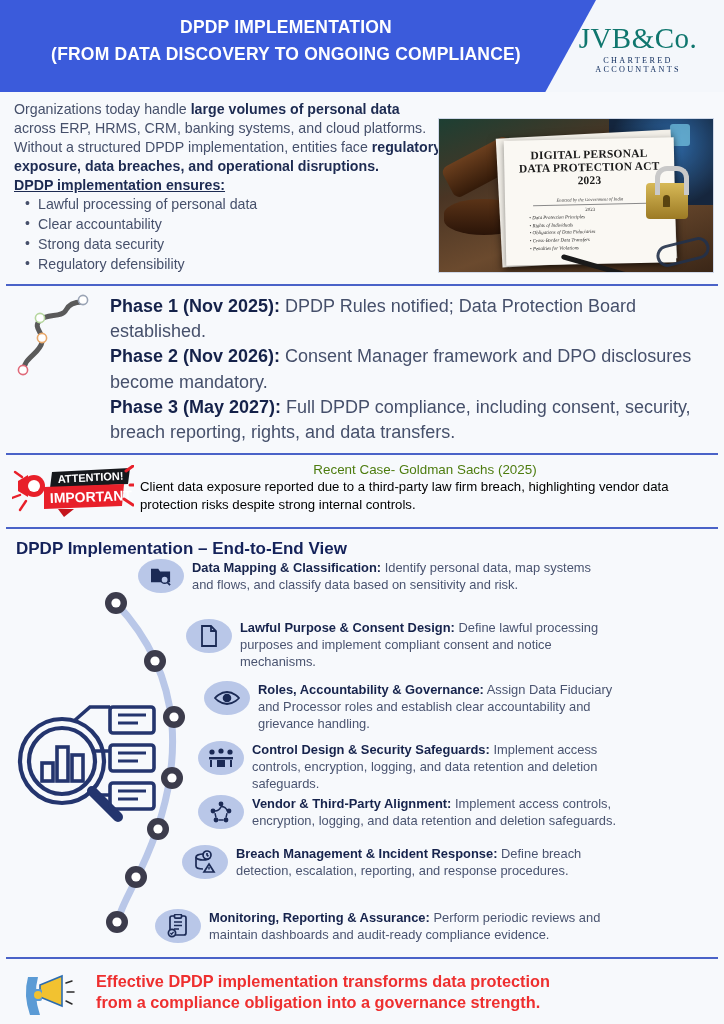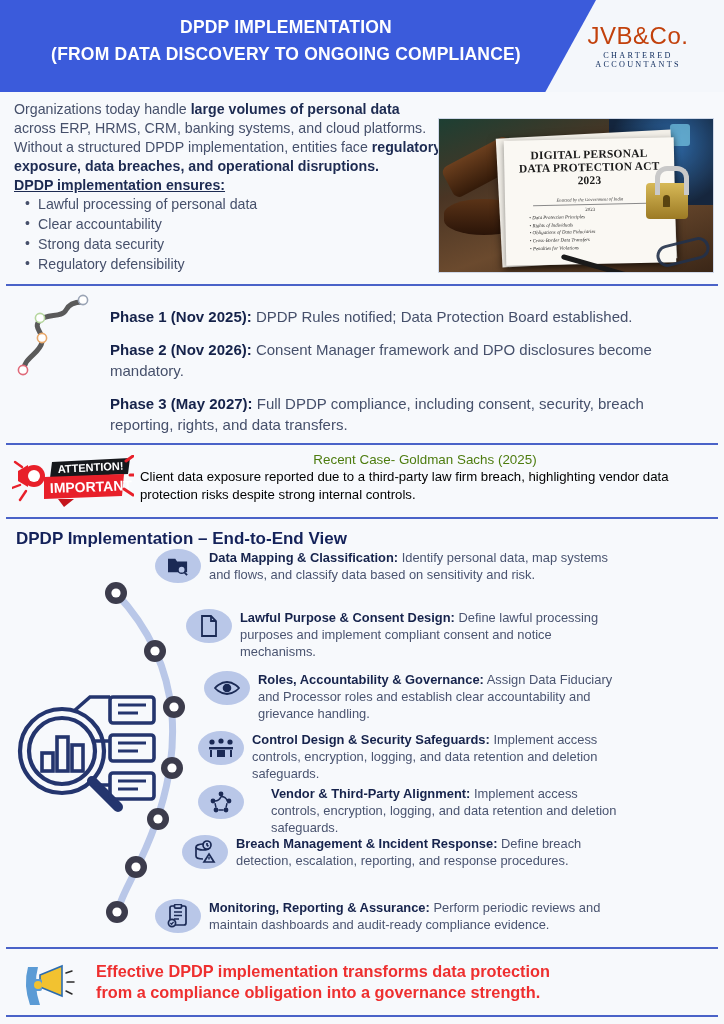--- a/index.html
+++ b/index.html
@@ -38,23 +38,23 @@
     line-height: 1.55;
     letter-spacing: .2px;
     margin-left: 8px;
   }
   .logo {
     position: absolute; right: 8px; top: 24px;
     width: 156px;
     text-align: center;
   }
   .logo-main {
-    font-family: Liberation Sans, sans-serif;
-    font-size: 24px;
-    color: #c2410c;
+    font-family: Liberation Serif, serif;
+    font-size: 29px;
+    color: #0f766e;
     letter-spacing: .5px;
     line-height: 1;
   }
   .logo-sub {
     font-family: "Liberation Serif", serif;
     font-size: 8.2px;
     color: #0d2a5c;
     letter-spacing: 2.3px;
     margin-top: 3px;
   }
@@ -187,21 +187,21 @@
     transform: rotate(16deg); border-radius:3px;
   }
 
   
   .phases {
     position: relative;
     padding: 8px 14px 8px 110px;
     min-height: 98px;
   }
   .phase-line {
-    font-size: 15px; line-height: 1.40; color: #46506b; margin-top: 12px;
+    font-size: 18px; line-height: 1.40; color: #46506b;
   }
   .phase-line b { color:#15224a; font-weight:bold; }
   .road { position: absolute; left: 14px; top: 6px; width: 92px; height: 84px; }
 
   
   .case {
     position: relative;
     padding: 7px 14px 8px 140px;
     min-height: 72px;
   }
@@ -416,21 +416,21 @@
         <rect x="110" y="254" width="44" height="26" rx="3" stroke-width="3.6"></rect>
         <path d="M118 186 h28 M118 194 h20" stroke-width="3"></path>
         <path d="M118 224 h28 M118 232 h20" stroke-width="3"></path>
         <path d="M118 262 h28 M118 270 h20" stroke-width="3"></path>
         <path d="M74 192 l16 -14 h20 M92 222 h18 M92 266 h18" stroke-width="3.6"></path>
       </g>
     </svg>
 
     <div class="steps">
 
-      <div class="step" style="left:155px; top:0px; width:455px;">
+      <div class="step" style="left:138px; top:0px; width:455px;">
         <div class="step-ico">
           <svg width="22" height="20" viewBox="0 0 24 22" fill="#1b2a55">
             <path d="M1 3h8l2 3h11v12H1z"></path>
             <circle cx="16" cy="15" r="4" fill="#b9c7e8" stroke="#1b2a55" stroke-width="1.6"></circle>
             <path d="M19 18l3 3" stroke="#1b2a55" stroke-width="2"></path>
           </svg>
         </div>
         <div class="step-txt">
           <b>Data Mapping &amp; Classification:</b><span> Identify personal data, map systems and flows, and classify data based on sensitivity and risk.</span>
         </div>
@@ -470,21 +470,21 @@
             <rect x="2" y="12" width="2" height="7"></rect>
               <rect x="22" y="12" width="2" height="7"></rect>
             <rect x="9" y="12" width="8" height="7"></rect>
           </svg>
         </div>
         <div class="step-txt">
           <b>Control Design &amp; Security Safeguards:</b><span> Implement access controls, encryption, logging, and data retention and deletion safeguards.</span>
         </div>
       </div>
 
-      <div class="step" style="left:198px; top:236px; width:428px;gap:19px;">
+      <div class="step" style="left:198px; top:236px; width:428px;">
         <div class="step-ico">
           <svg width="22" height="22" viewBox="0 0 22 22" fill="#1b2a55">
             <circle cx="11" cy="3" r="2.4"></circle>
               <circle cx="3" cy="10" r="2.4"></circle>
               <circle cx="19" cy="10" r="2.4"></circle>
             <circle cx="6" cy="19" r="2.4"></circle>
               <circle cx="16" cy="19" r="2.4"></circle>
             <path d="M11 5.4A6.8 6.8 0 014.6 10M11 5.4A6.8 6.8 0 0117.4 10M5 12.2L6 16.6M17 12.2L16 16.6M8.4 19h5.2" stroke="#1b2a55" stroke-width="1.5" fill="none"></path>
           </svg>
         </div>

